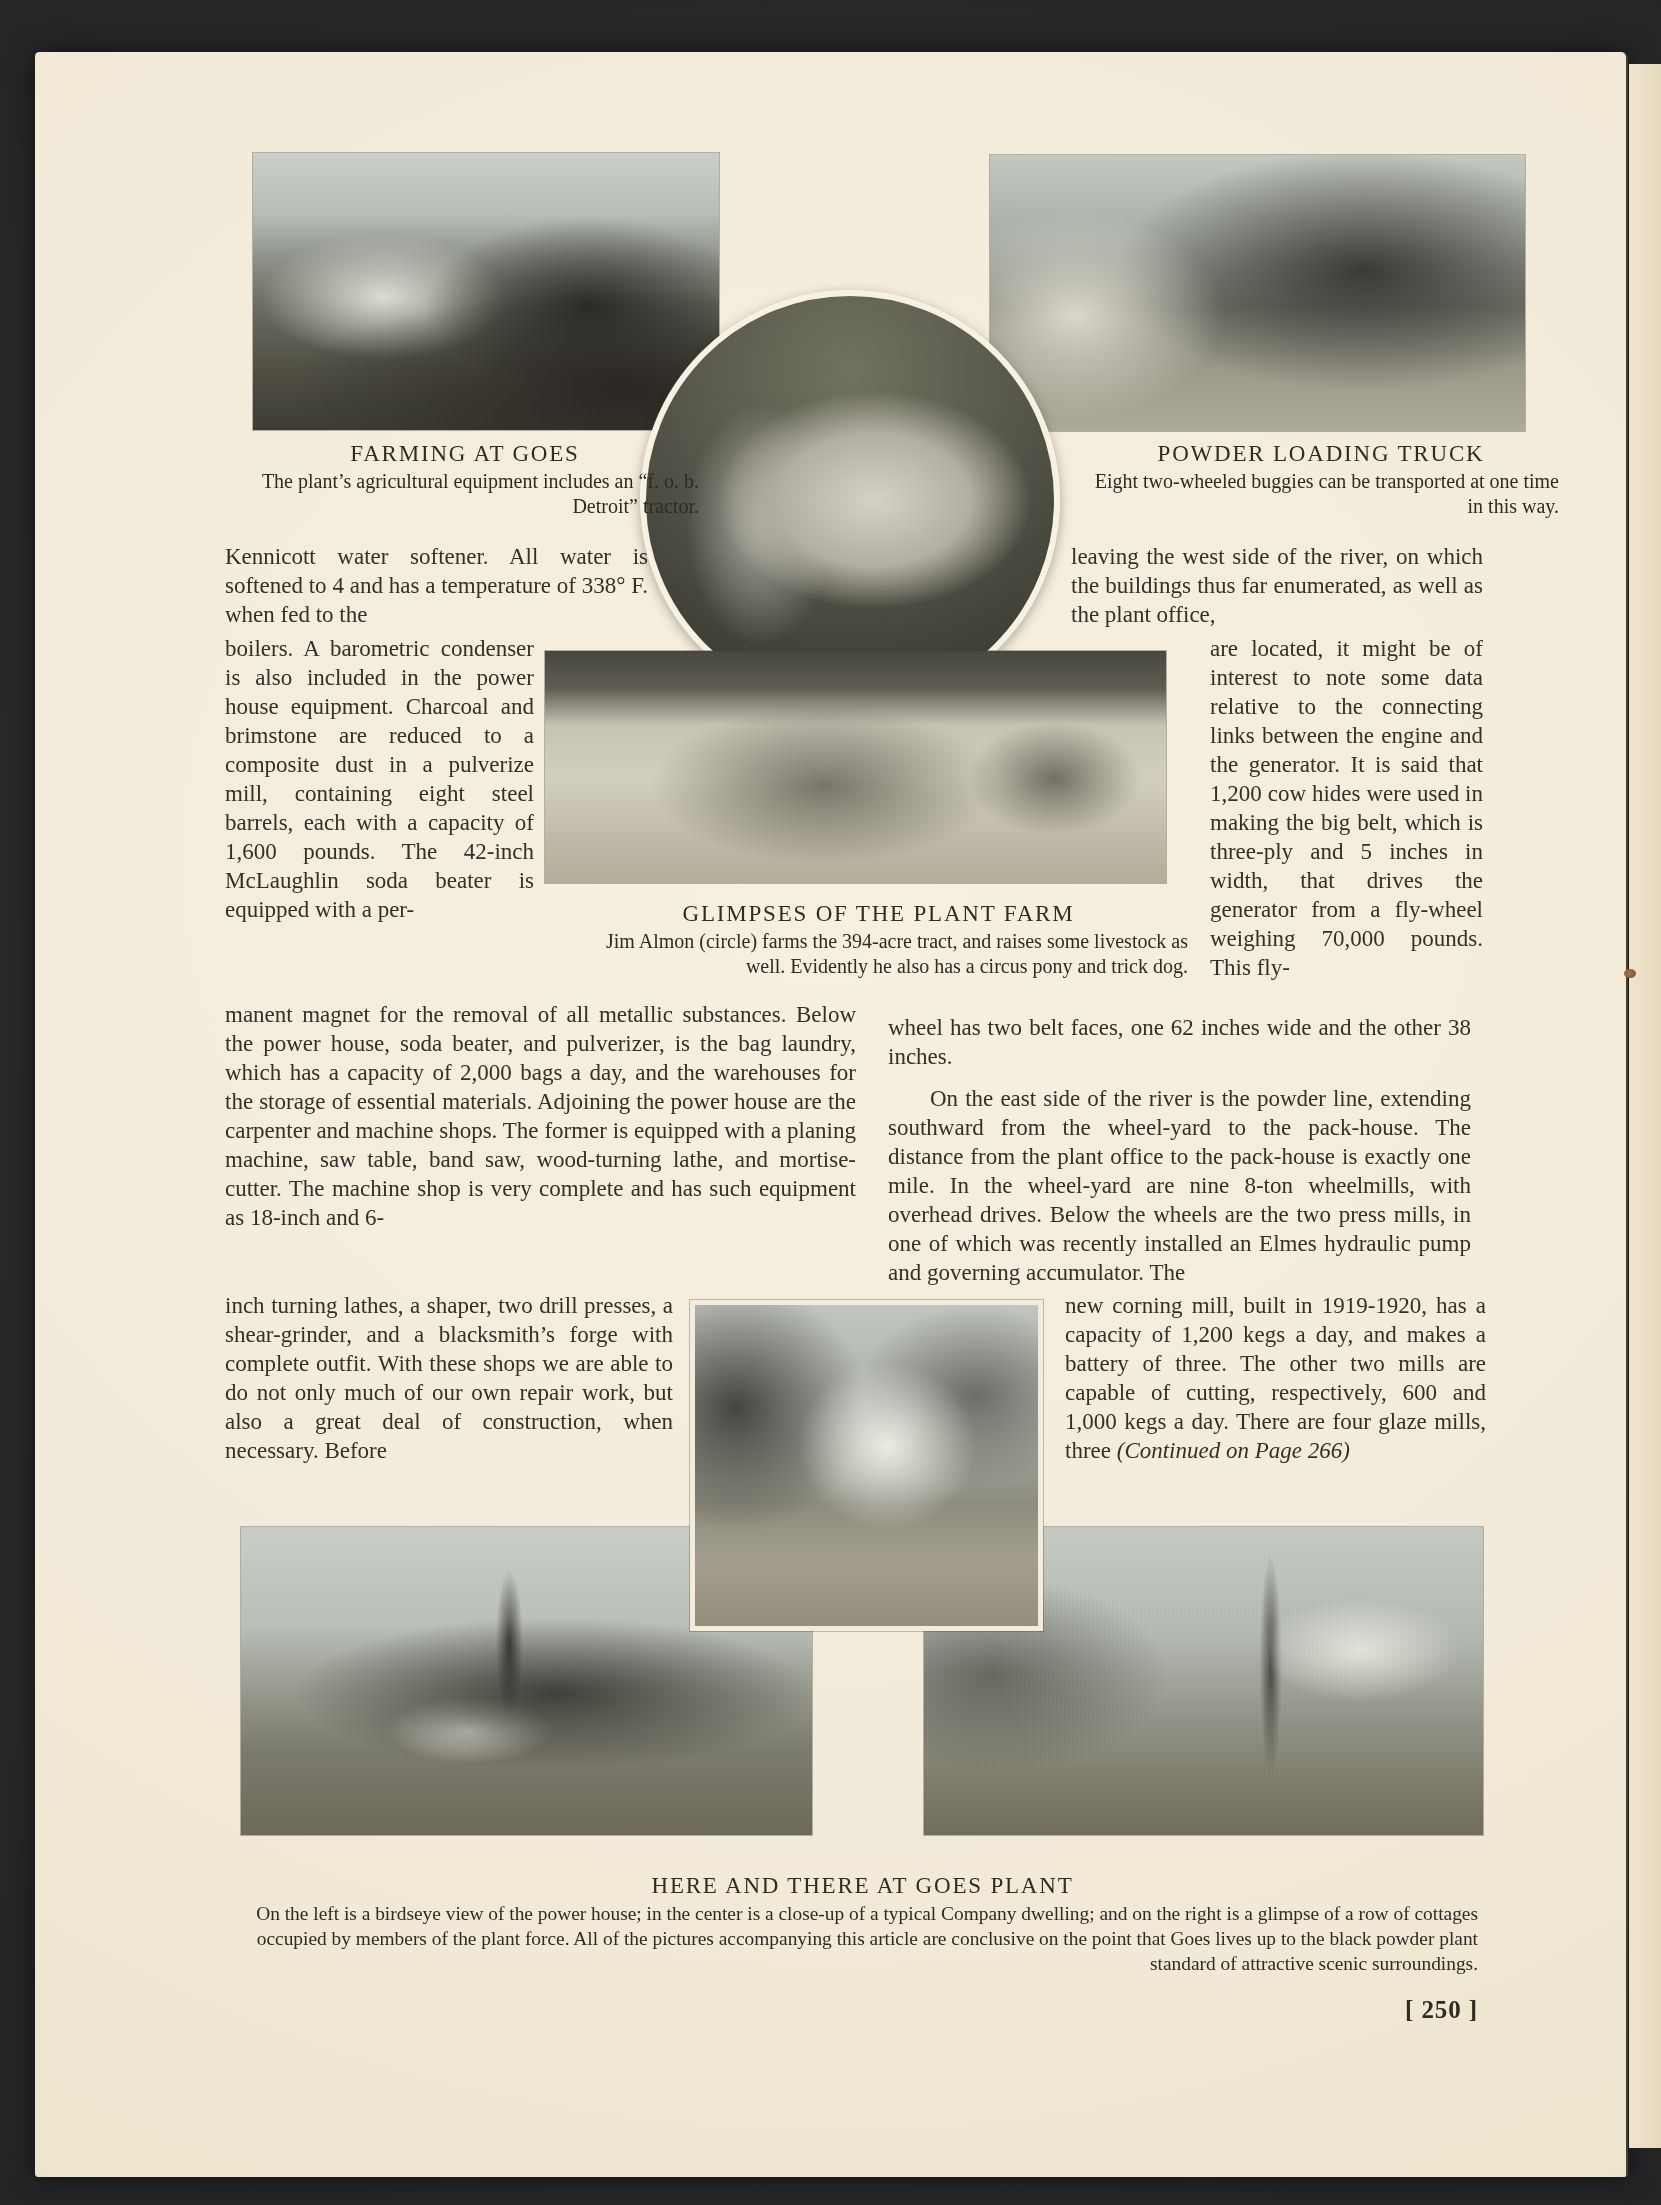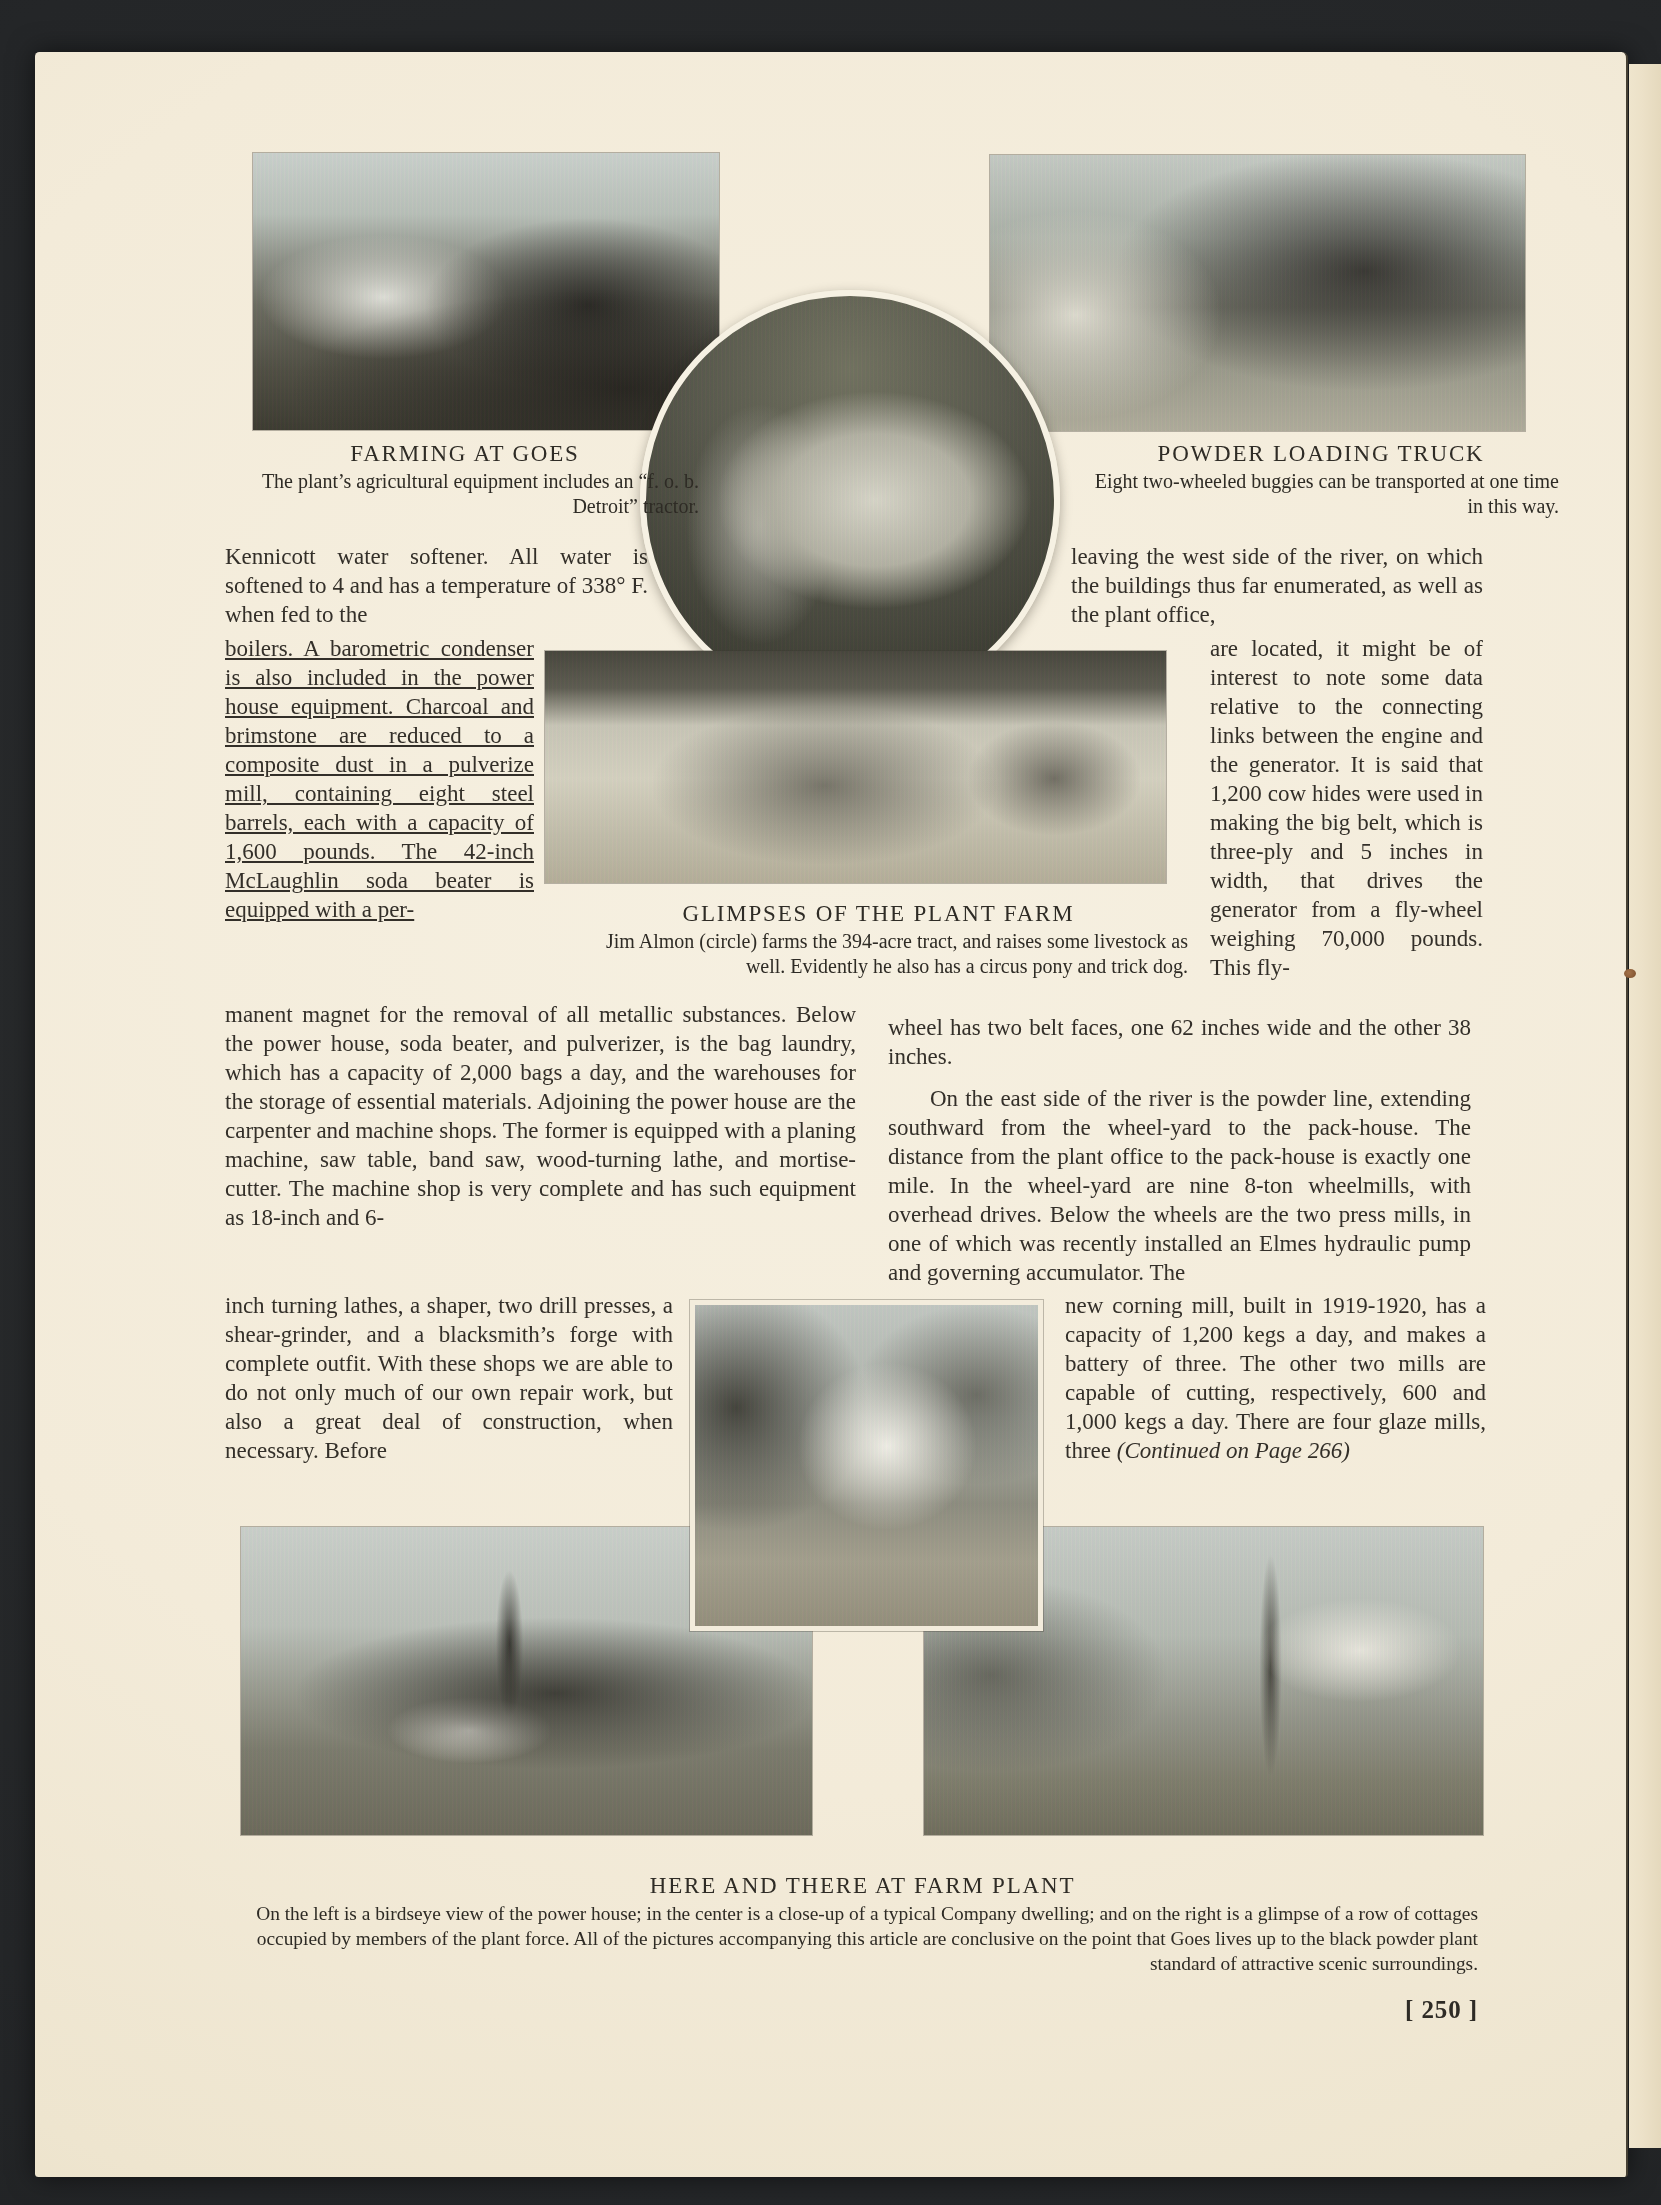--- a/index.html
+++ b/index.html
@@ -111,40 +111,40 @@
       <div class="cap-text">Eight two-wheeled buggies can be transported at one time in this way.</div>
     </div>
 
     <div class="photo ph-farm"></div>
     <div class="caption-block" style="left:534px;top:849px;width:619px;">
       <div class="cap-title">GLIMPSES OF THE PLANT FARM</div>
       <div class="cap-text">Jim Almon (circle) farms the 394-acre tract, and raises some livestock as well.  Evidently he also has a circus pony and trick dog.</div>
     </div>
 
     <div class="body-text" style="left:190px;top:490px;width:423px;">Kennicott water softener.  All water is softened to 4 and has a temperature of 338° F. when fed to the</div>
-    <div class="body-text" style="left:190px;top:582px;width:309px;text-decoration:underline;">boilers.  A barometric condenser is also included in the power house equipment.  Charcoal and brimstone are reduced to a composite dust in a pulverize mill, containing eight steel barrels, each with a capacity of 1,600 pounds.  The 42-inch McLaughlin soda beater is equipped with a per-</div>
+    <div class="body-text" style="left:190px;top:582px;width:309px;">boilers.  A barometric condenser is also included in the power house equipment.  Charcoal and brimstone are reduced to a composite dust in a pulverize mill, containing eight steel barrels, each with a capacity of 1,600 pounds.  The 42-inch McLaughlin soda beater is equipped with a per-</div>
     <div class="body-text" style="left:190px;top:948px;width:631px;">manent magnet for the removal of all metallic substances.  Below the power house, soda beater, and pulverizer, is the bag laundry, which has a capacity of 2,000 bags a day, and the warehouses for the storage of essential materials.  Adjoining the power house are the carpenter and machine shops.  The former is equipped with a planing machine, saw table, band saw, wood-turning lathe, and mortise-cutter.  The machine shop is very complete and has such equipment as 18-inch and 6-</div>
     <div class="body-text" style="left:190px;top:1239px;width:448px;">inch turning lathes, a shaper, two drill presses, a shear-grinder, and a blacksmith’s forge with complete outfit.  With these shops we are able to do not only much of our own repair work, but also a great deal of construction, when necessary.  Before</div>
 
     <div class="body-text" style="left:1036px;top:490px;width:412px;">leaving the west side of the river, on which the buildings thus far enumerated, as well as the plant office,</div>
     <div class="body-text" style="left:1175px;top:582px;width:273px;">are located, it might be of interest to note some data relative to the connecting links between the engine and the generator.  It is said that 1,200 cow hides were used in making the big belt, which is three-ply and 5 inches in width, that drives the generator from a fly-wheel weighing 70,000 pounds.  This fly-</div>
     <div class="body-text" style="left:840px;top:948px;width:609px;">
       <p>wheel has two belt faces, one 62 inches wide and the other 38 inches.</p>
       <p class="indent">On the east side of the river is the powder line, extending southward from the wheel-yard to the pack-house.  The distance from the plant office to the pack-house is exactly one mile.  In the wheel-yard are nine 8-ton wheelmills, with overhead drives.  Below the wheels are the two press mills, in one of which was recently installed an Elmes hydraulic pump and governing accumulator.  The</p>
     </div>
     <div class="body-text" style="left:1030px;top:1239px;width:421px;">
       <span>new corning mill, built in 1919-1920, has a capacity of 1,200 kegs a day, and makes a battery of three.  The other two mills are capable of cutting, respectively, 600 and 1,000 kegs a day.  There are four glaze mills, three </span><i>(Continued on Page 266)</i>
     </div>
 
     <div class="photo ph-powerhouse"></div>
     <div class="photo ph-cottages"></div>
     <div class="photo ph-house"></div>
 
     <div class="caption-block here-caption" style="left:212px;top:1821px;width:1231px;">
-      <div class="cap-title">HERE AND THERE AT FARM PLANT</div>
+      <div class="cap-title">HERE AND THERE AT GOES PLANT</div>
       <div class="cap-text">On the left is a birdseye view of the power house; in the center is a close-up of a typical Company dwelling; and on the right is a glimpse of a row of cottages occupied by members of the plant force.  All of the pictures accompanying this article are conclusive on the point that Goes lives up to the black powder plant standard of attractive scenic surroundings.</div>
     </div>
 
     <div class="page-number">[ 250 ]</div>
   </div>
 
   <div class="edge-strip"></div>
   <div class="speck"></div>
 </div>
 

